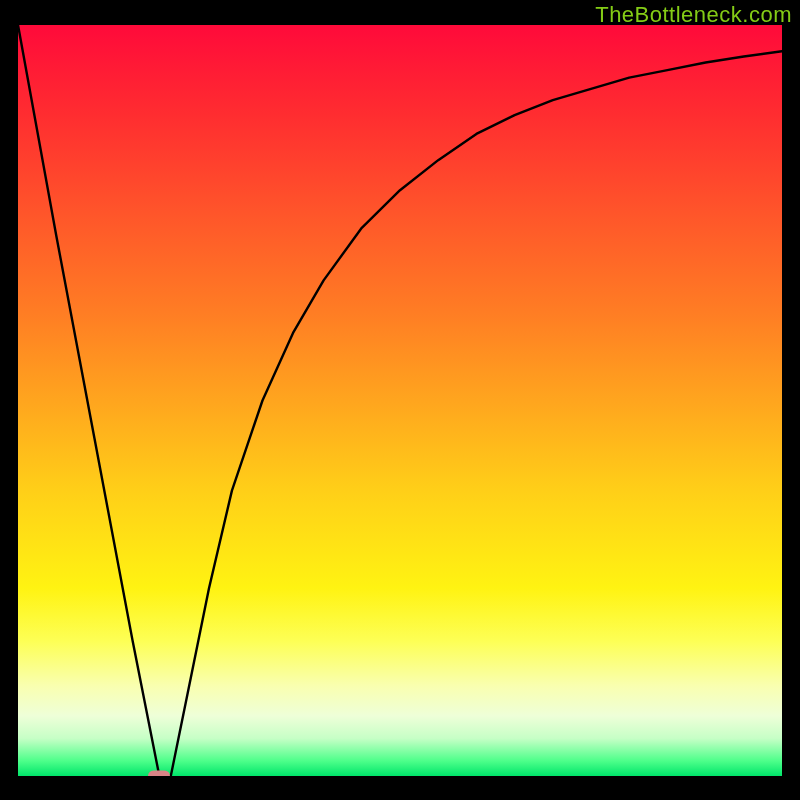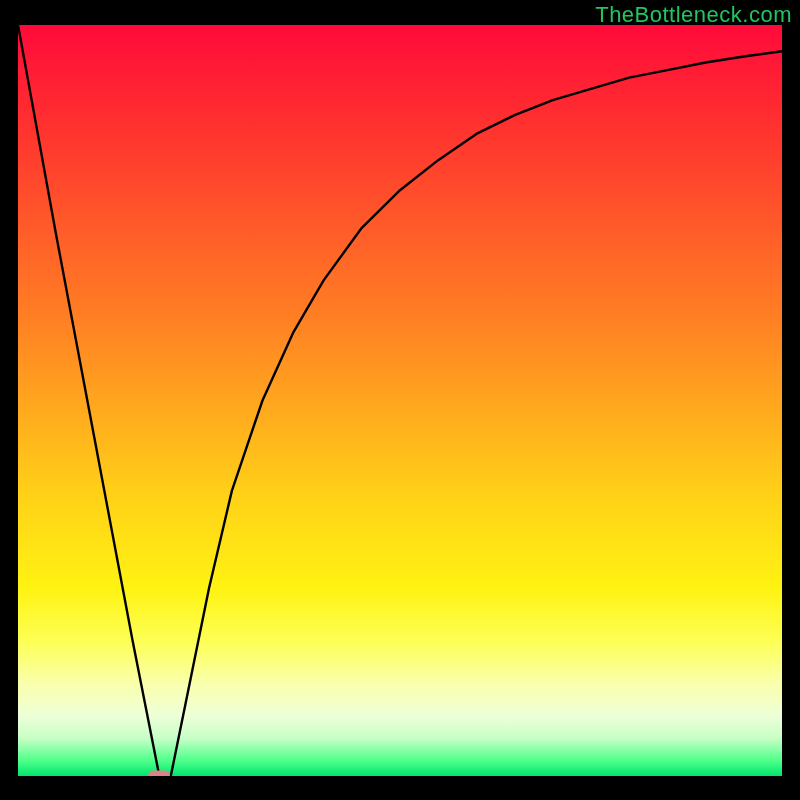--- a/index.html
+++ b/index.html
@@ -13,21 +13,21 @@
   .frame {
     position: relative;
     width: 800px;
     height: 800px;
     background: #000;
   }
   .watermark {
     position: absolute;
     top: 2px;
     right: 8px;
-    color: #22c55e;
+    color: #84cc16;
     font-size: 22px;
     font-weight: 500;
     letter-spacing: 0.5px;
     z-index: 10;
   }
   .plot-area {
     position: absolute;
     left: 18px;
     top: 25px;
     width: 764px;

